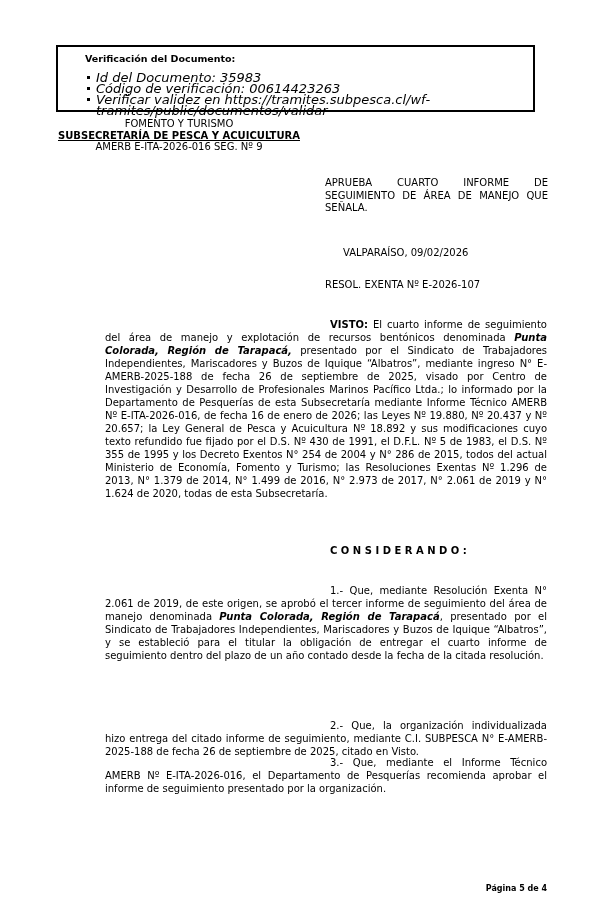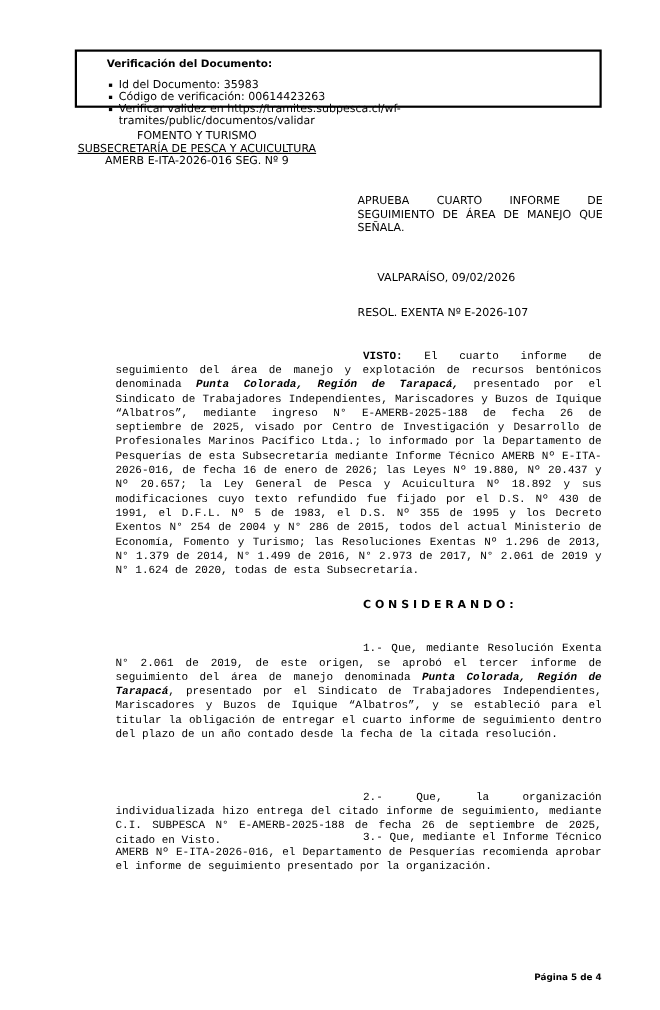--- a/index.html
+++ b/index.html
@@ -6,43 +6,43 @@
   html,body { width:600px; height:918px; }
   body {
     background:#ffffff;
     color:#000000;
     font-family:"DejaVu Sans", "Liberation Sans", sans-serif;
   }
   .page { position:relative; width:600px; height:918px; background:#fff; overflow:hidden; }
 
   
   .verify-box {
-    position:absolute; left:68px; top:45px; width:479px; height:53px;
+    position:absolute; left:56px; top:45px; width:479px; height:67px;
     border:2px solid #000; padding:6px 8px 6px 27px;
   }
   .verify-title { font-weight:bold; font-size:9.5px; line-height:12px; }
-  .verify-list { list-style:none; margin-top:7px; font-size:10px; line-height:11px; }
+  .verify-list { list-style:none; margin-top:7px; font-size:13px; line-height:11px;font-style:italic; }
   .verify-list li { position:relative; padding-left:11px; }
   .verify-list li::before {
     content:""; position:absolute; left:2px; top:4px; width:3px; height:3px; background:#000;
   }
 
   
   .letterhead { position:absolute; left:55px; top:118px; width:248px; text-align:center; font-size:10px; line-height:11.5px; }
-  .lh-strong { font-weight:normal; text-decoration:underline; }
+  .lh-strong { font-weight:bold; text-decoration:underline; }
 
   
   .subject { position:absolute; left:325px; top:177px; width:223px; font-size:10px; line-height:12.5px; text-align:justify; }
   .place-date { position:absolute; left:343px; top:247px; font-size:10px; }
   .resol { position:absolute; left:325px; top:279px; font-size:10px; }
 
   
   .para {
     position:absolute; left:105px; width:442px;
-    font-size:10px; line-height:13px; text-align:justify; text-indent:225px;font-family:Liberation Mono, monospace;
+    font-size:10px; line-height:13px; text-align:justify; text-indent:225px;
   }
   .p-visto { top:318px; }
   .p-c1 { top:584px; }
   .p-c2 { top:691px;margin-top:28px; }
   .p-c3 { top:756px; }
   .b  { font-weight:bold; }
   .bi { font-weight:bold; font-style:italic; }
 
   .considerando-heading {
     position:absolute; left:330px; top:545px;

